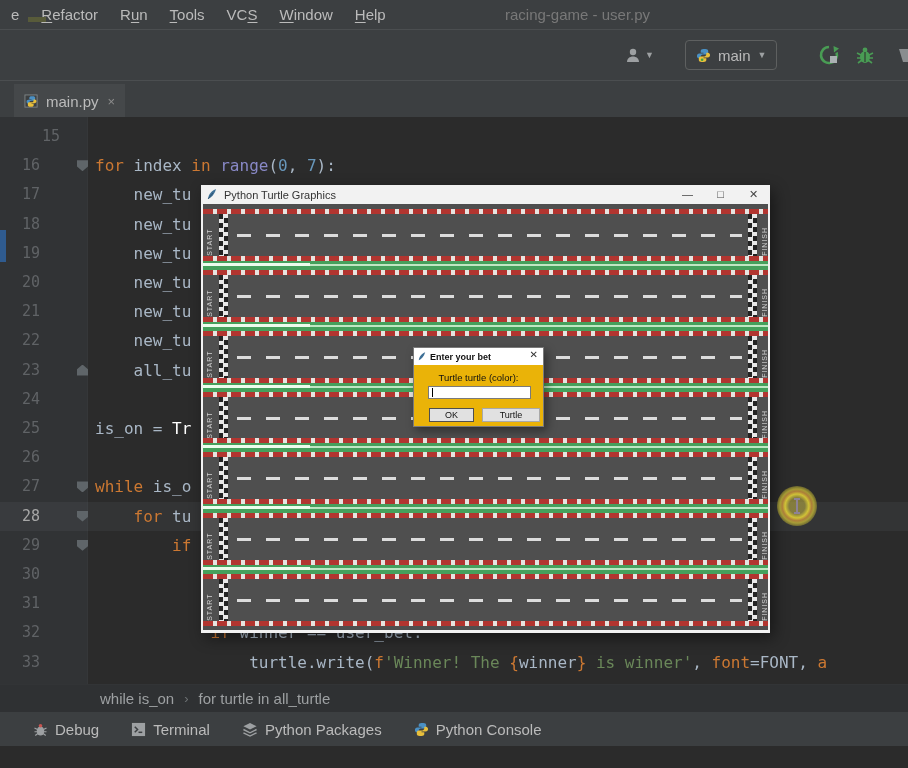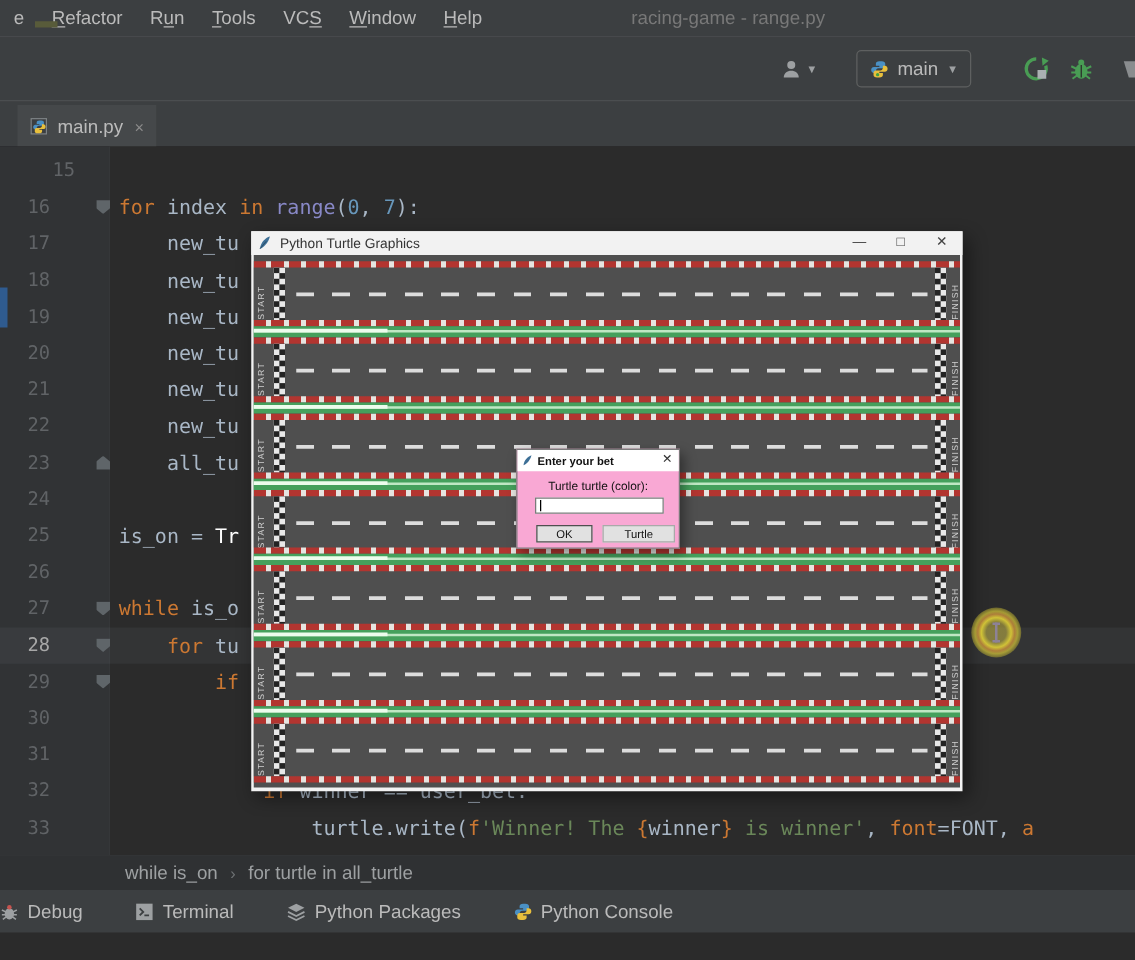--- a/index.html
+++ b/index.html
@@ -48,21 +48,21 @@
   .fold.close { clip-path:polygon(0 42%,50% 0,100% 42%,100% 100%,0 100%); }
 
   
   #breadcrumbs { position:absolute; left:0; top:684px; width:908px; height:28px; background:#2f3133;
                  display:flex; align-items:center; padding-left:100px; gap:10px;
                  color:#9da0a2; font-size:15px; border-top:1px solid #323436; }
   .crumb-sep { color:#6e7274; font-size:13px; }
 
   
   #toolwin { position:absolute; left:0; top:712px; width:908px; height:34px; background:#3c3f41;
-             display:flex; align-items:center; gap:42px; }
+             display:flex; align-items:center; gap:32px; padding-left:33px; }
   .toolbtn { display:flex; align-items:center; gap:7px; color:#bbbbbb; font-size:15px; }
   .toolbtn svg, .toolbtn .tico { flex:0 0 auto; }
 
   
   #statusbar { position:absolute; left:0; top:746px; width:908px; height:22px; background:#3c3f41;
                border-top:1px solid #343638; display:flex; align-items:center; justify-content:flex-end;
                gap:19px; color:#bbbbbb; font-size:14px; }
   #statusbar .stitem:last-child { margin-right:-2px; }
   #status-corner { position:absolute; left:28px; top:17px; width:18px; height:5px; background:#585b3a; }
 
@@ -87,21 +87,21 @@
                 color:#d0d0d0; font-size:7px; letter-spacing:1px;
                 writing-mode:vertical-rl; transform:rotate(180deg); }
   .lane-label.l { left:3px; } .lane-label.r { right:0px; }
   .dashes { position:absolute; left:34px; right:26px; top:50%; margin-top:-1px; height:3px;
             background:repeating-linear-gradient(90deg,#dcdcdc 0 14px,transparent 14px 29px); }
   .grass { position:relative; flex:0 0 9px; background:#45a05c; }
   .grass::before { content:""; position:absolute; left:0; right:0; top:3px; height:2px; background:#bfe7c3; }
   .grass::after  { content:""; position:absolute; left:0; width:107px; top:2px; height:3px; background:#ecfcec; }
 
   
-  #bet-dialog { position:absolute; left:413px; top:359px; width:131px; height:80px; background:#f9a8d4;
+  #bet-dialog { position:absolute; left:413px; top:347px; width:131px; height:80px; background:#eab308;
                 border:1px solid #7a7a7a; box-shadow:3px 4px 9px rgba(0,0,0,0.4); }
   #bd-titlebar { position:absolute; left:0; top:0; width:100%; height:17px; background:#ffffff;
                  display:flex; align-items:center; }
   #bd-title { font-size:9px; font-weight:bold; color:#111; margin-left:4px; }
   #bd-close { position:absolute; right:5px; top:1px; font-size:10px; color:#333; }
   #bd-label { position:absolute; left:0; top:24px; width:100%; text-align:center; font-size:9.5px; color:#111; }
   #bd-input { position:absolute; left:14px; top:38px; width:103px; height:13px; background:#fff;
               border:1px solid #7a7a7a; font-size:9px; padding:0 2px; }
   #bd-caret { position:absolute; left:18px; top:40px; width:1px; height:9px; background:#000; }
   .bd-btn { position:absolute; top:60px; height:14px; background:#e1e1e1; font-size:9px; color:#111;
@@ -128,21 +128,21 @@
 
   <div id="menubar">
       <div class="menu-item">e</div>
       <div class="menu-item"><u>R</u>efactor</div>
       <div class="menu-item">R<u>u</u>n</div>
       <div class="menu-item"><u>T</u>ools</div>
       <div class="menu-item">VC<u>S</u></div>
       <div class="menu-item"><u>W</u>indow</div>
       <div class="menu-item"><u>H</u>elp</div>
     </div>
-  <div id="window-title">racing-game - range.py</div>
+  <div id="window-title">racing-game - user.py</div>
 
   <div id="toolbar">
     <div class="tb-abs" id="user-widget">
       <span>
         <svg width="18" height="18" viewBox="0 0 18 18">
             <circle cx="9" cy="6" r="3.2" fill="#9da0a2"></circle>
             <path d="M3 16c0-3.4 2.7-5.5 6-5.5s6 2.1 6 5.5z" fill="#9da0a2"></path>
           </svg>
       </span>
       <span class="dd-arrow">▼</span>

